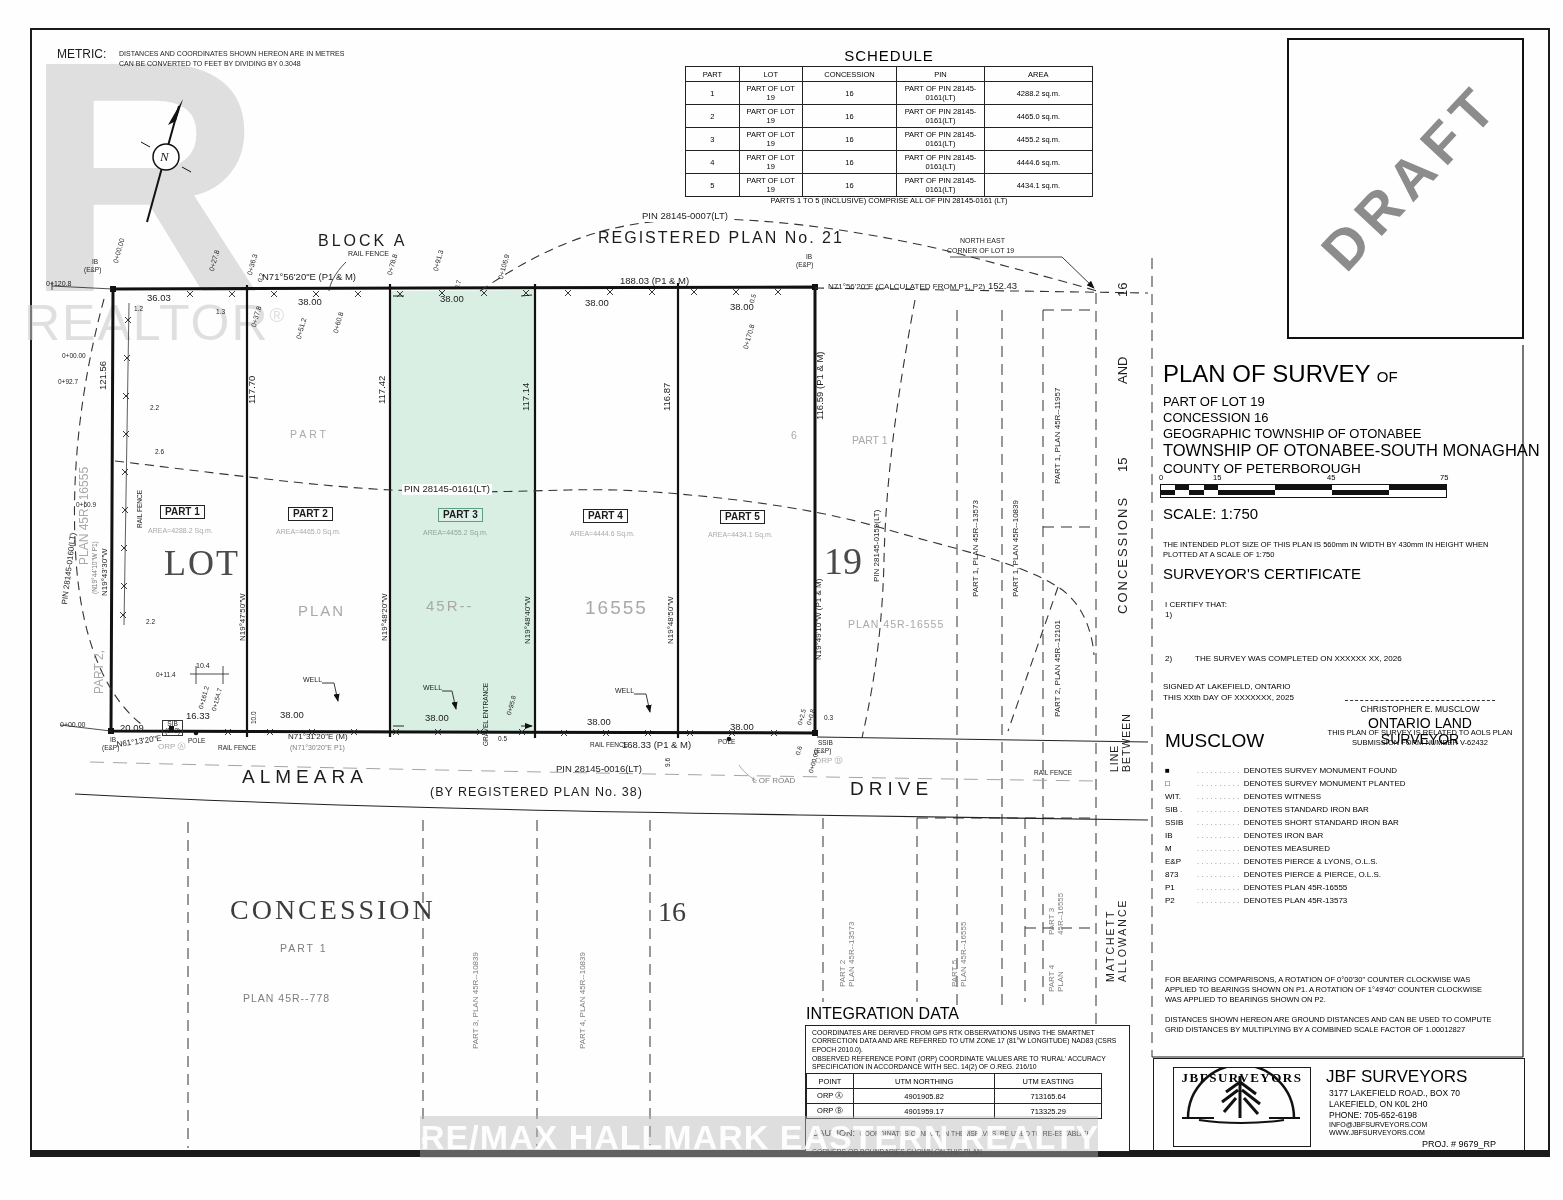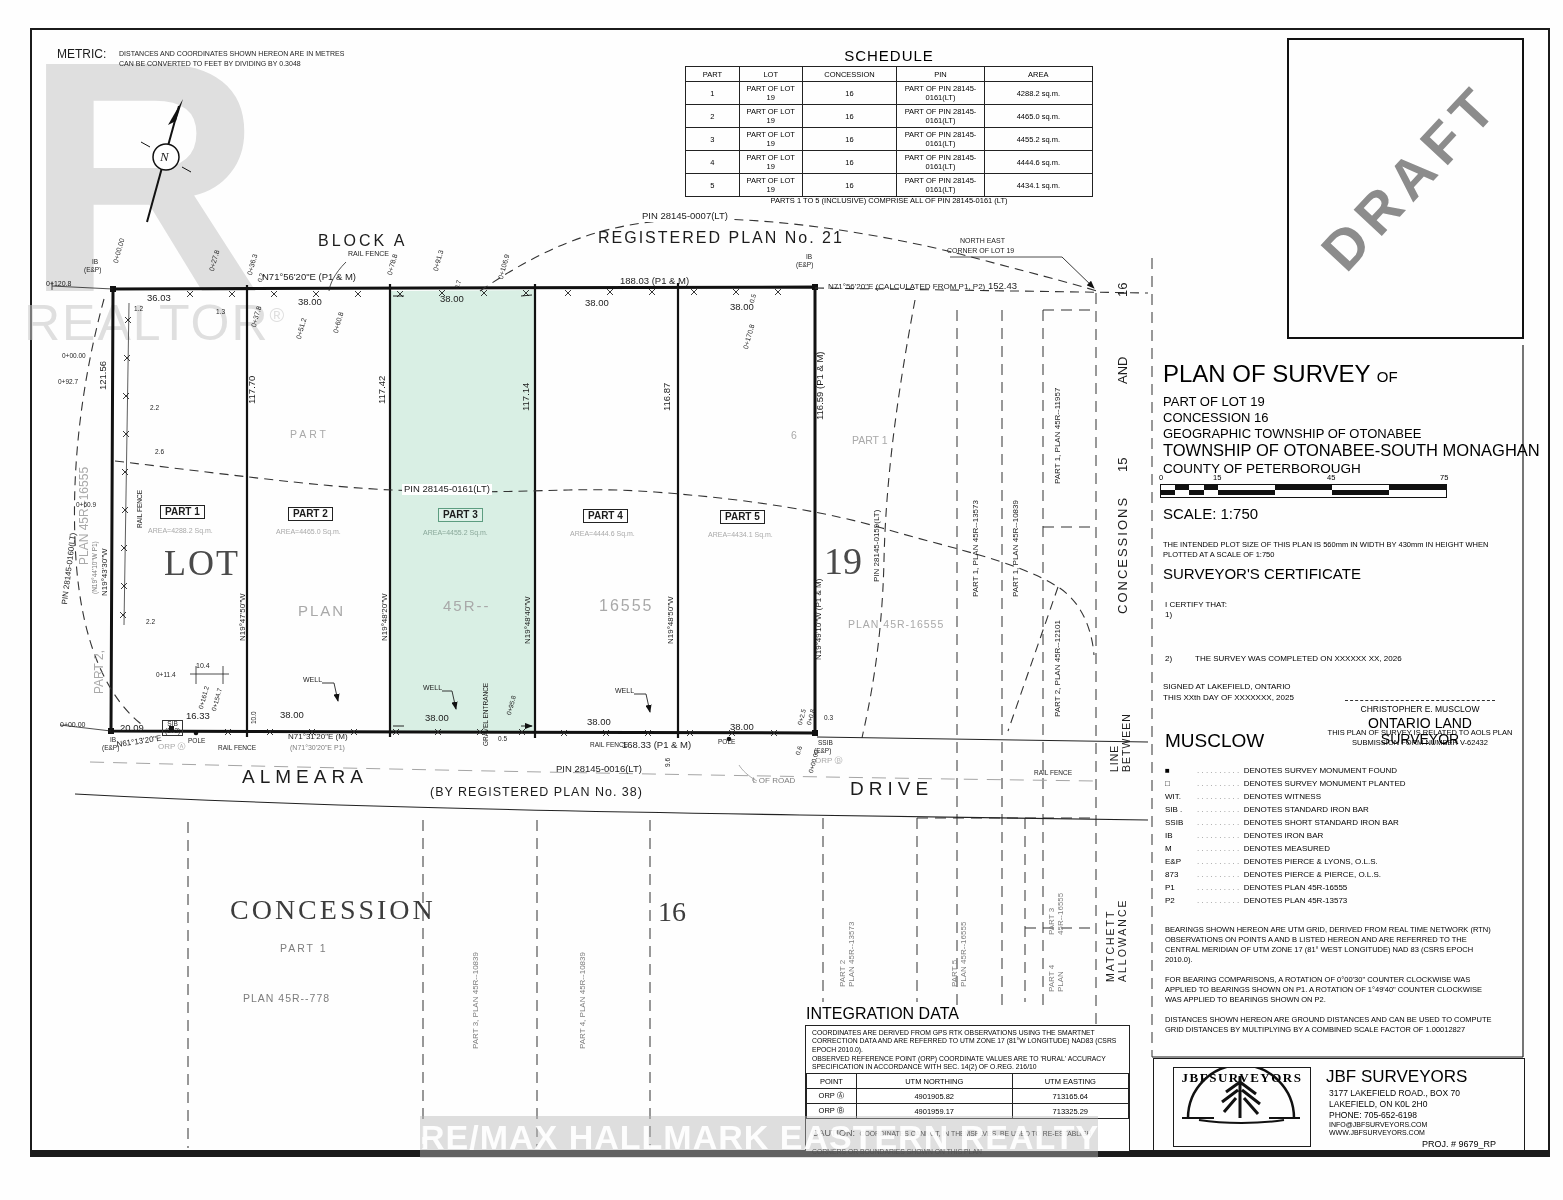--- a/index.html
+++ b/index.html
@@ -36,21 +36,21 @@
   #sched td,#sched th{border:1px solid #222;font-size:7.5px;text-align:center;padding:1px 2px;font-weight:normal;}
   #sched th{height:12px;}
   #sched td{height:20px;}
   .schtitle{position:absolute;left:685px;top:47px;width:408px;text-align:center;font-size:15px;letter-spacing:1px;z-index:3;}
   .schfoot{position:absolute;left:685px;top:196px;width:408px;text-align:center;font-size:7.5px;z-index:3;}
   
   .tb{position:absolute;z-index:3;}
   
   #intbox{position:absolute;left:805px;top:1025px;width:323px;height:125px;border:1.2px solid #222;z-index:4;background:#fff;}
   #intbox .p{position:absolute;left:6px;font-size:6.8px;width:310px;white-space:normal;line-height:1.25;}
-  #inttbl{position:absolute;left:0px;top:47px;width:323px;border-collapse:collapse;}
+  #inttbl{position:absolute;left:0px;top:47px;width:296px;border-collapse:collapse;}
   #inttbl td,#inttbl th{border:1px solid #222;font-size:7.5px;text-align:center;padding:1px;font-weight:normal;height:12px;}
   
   #jbfbox{position:absolute;left:1153px;top:1058px;width:370px;height:94px;border:1.5px solid #1b1b1b;z-index:3;}
   #logobox{position:absolute;left:19px;top:8px;width:136px;height:78px;border:1.5px solid #1b1b1b;}
   .sb{position:absolute;background:#111;}
 </style>
 </head>
 <body>
 
 <div id="sheet">
@@ -252,22 +252,22 @@
   <div class="L bx" style="left:583px;top:509px">PART 4</div>
   <div class="L bx" style="left:720px;top:510px">PART 5</div>
   <div class="L s7 g" style="left:148px;top:527px">AREA=4288.2   Sq.m.</div>
   <div class="L s7 g" style="left:276px;top:528px">AREA=4465.0   Sq.m.</div>
   <div class="L s7 gg" style="left:423px;top:529px">AREA=4455.2   Sq.m.</div>
   <div class="L s7 g" style="left:570px;top:530px">AREA=4444.6   Sq.m.</div>
   <div class="L s7 g" style="left:708px;top:531px">AREA=4434.1   Sq.m.</div>
   <div class="L ser ls2" style="left:164px;top:543px;font-size:36px">LOT</div>
   <div class="L ser" style="left:824px;top:540px;font-size:38px">19</div>
   <div class="L g ls2" style="left:298px;top:602px;font-size:15px">PLAN</div>
-  <div class="L g ls2" style="left:443px;top:597px;font-size:15px">45R--</div>
-  <div class="L g ls2" style="left:599px;top:597px;font-size:16px">16555</div>
+  <div class="L g ls2" style="left:426px;top:597px;font-size:15px">45R--</div>
+  <div class="L g ls2" style="left:585px;top:597px;font-size:19px">16555</div>
   <div class="L s8 vu" style="left:238px;top:641px">N19°47'50"W</div>
   <div class="L s8 vu" style="left:380px;top:641px">N19°48'20"W</div>
   <div class="L s8 vu" style="left:523px;top:644px">N19°48'40"W</div>
   <div class="L s8 vu" style="left:666px;top:644px">N19°48'50"W</div>
   <div class="L s8 vu" style="left:814px;top:660px">N19°49'10"W (P1 &amp; M)</div>
   <div class="L s9 vu" style="left:247px;top:404px">117.70</div>
   <div class="L s9 vu" style="left:377px;top:404px">117.42</div>
   <div class="L s9 vu" style="left:521px;top:411px">117.14</div>
   <div class="L s9 vu" style="left:662px;top:411px">116.87</div>
   <div class="L s9 vu" style="left:815px;top:420px">116.59 (P1 &amp; M)</div>
@@ -410,21 +410,20 @@
     <div><span style="display:inline-block;width:32px">WIT.</span><span class="g2">. . . . . . . . . .</span>&nbsp;&nbsp;<span>DENOTES WITNESS</span></div>
     <div><span style="display:inline-block;width:32px">SIB .</span><span class="g2">. . . . . . . . . .</span>&nbsp;&nbsp;<span>DENOTES STANDARD IRON BAR</span></div>
     <div><span style="display:inline-block;width:32px">SSIB</span><span class="g2">. . . . . . . . . .</span>&nbsp;&nbsp;<span>DENOTES SHORT STANDARD IRON BAR</span></div>
     <div><span style="display:inline-block;width:32px">IB</span><span class="g2">. . . . . . . . . .</span>&nbsp;&nbsp;<span>DENOTES IRON BAR</span></div>
     <div><span style="display:inline-block;width:32px">M</span><span class="g2">. . . . . . . . . .</span>&nbsp;&nbsp;<span>DENOTES MEASURED</span></div>
     <div><span style="display:inline-block;width:32px">E&amp;P</span><span class="g2">. . . . . . . . . .</span>&nbsp;&nbsp;<span>DENOTES PIERCE &amp; LYONS, O.L.S.</span></div>
     <div><span style="display:inline-block;width:32px">873</span><span class="g2">. . . . . . . . . .</span>&nbsp;&nbsp;<span>DENOTES PIERCE &amp; PIERCE, O.L.S.</span></div>
     <div><span style="display:inline-block;width:32px">P1</span><span class="g2">. . . . . . . . . .</span>&nbsp;&nbsp;<span>DENOTES  PLAN 45R-16555</span></div>
     <div><span style="display:inline-block;width:32px">P2</span><span class="g2">. . . . . . . . . .</span>&nbsp;&nbsp;<span>DENOTES PLAN 45R-13573</span></div>
   </div>
-  <div class="tb" style="left:1165px;top:925px;font-size:7.5px;width:335px;white-space:normal;line-height:1.35">BEARINGS SHOWN HEREON ARE UTM GRID, DERIVED FROM REAL TIME NETWORK (RTN) OBSERVATIONS ON POINTS A AND B LISTED HEREON AND ARE REFERRED TO THE CENTRAL MERIDIAN OF UTM ZONE 17 (81° WEST LONGITUDE) NAD 83 (CSRS EPOCH 2010.0).</div>
   <div class="tb" style="left:1165px;top:975px;font-size:7.5px;width:335px;white-space:normal;line-height:1.35">FOR BEARING COMPARISONS, A ROTATION OF 0°00'30" COUNTER CLOCKWISE WAS APPLIED TO BEARINGS SHOWN ON P1. A ROTATION OF 1°49'40" COUNTER CLOCKWISE WAS APPLIED TO BEARINGS SHOWN ON P2.</div>
   <div class="tb" style="left:1165px;top:1015px;font-size:7.5px;width:335px;white-space:normal;line-height:1.35">DISTANCES SHOWN HEREON ARE GROUND DISTANCES AND CAN BE USED TO COMPUTE GRID DISTANCES BY MULTIPLYING BY A COMBINED SCALE FACTOR OF 1.00012827</div>
 
   <div class="tb" style="left:806px;top:1005px;font-size:16px;z-index:4">INTEGRATION DATA</div>
   <div id="intbox">
     <div class="p" style="top:3px">COORDINATES ARE DERIVED FROM GPS RTK OBSERVATIONS USING THE SMARTNET CORRECTION DATA AND ARE REFERRED TO UTM ZONE 17 (81°W LONGITUDE) NAD83 (CSRS EPOCH 2010.0).</div>
     <div class="p" style="top:29px">OBSERVED REFERENCE POINT (ORP) COORDINATE VALUES ARE TO 'RURAL' ACCURACY SPECIFICATION IN ACCORDANCE WITH SEC. 14(2) OF O.REG. 216/10</div>
     <table id="inttbl">
       <tbody>
           <tr>

